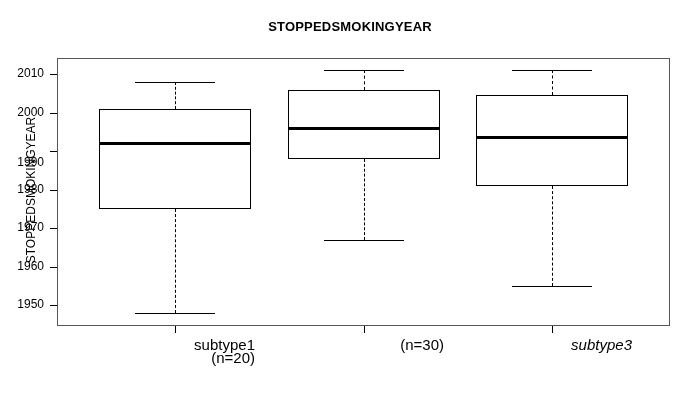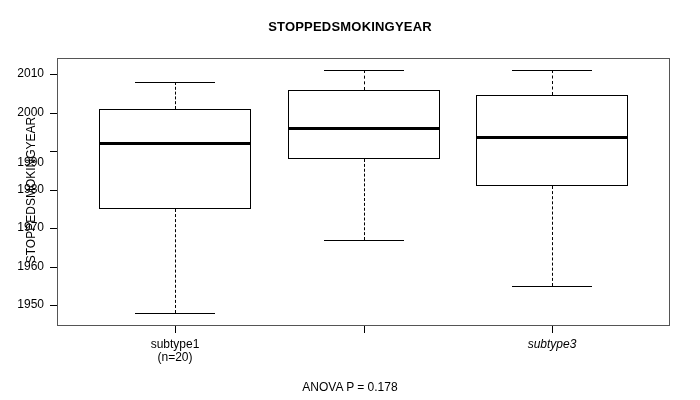--- a/index.html
+++ b/index.html
@@ -77,22 +77,22 @@
     position: absolute;
     top: 326px;
     width: 0;
     height: 7px;
     border-left: 1px solid #000000;
   }
   .xlabel {
     position: absolute;
     top: 338px;
     width: 160px;
-    text-align: center;
-    font-size: 12px;
+    text-align: right;
+    font-size: 15px;
     line-height: 13px;
   }
   .box-rect {
     position: absolute;
     border: 1px solid #000000;
     box-sizing: border-box;
     background: transparent;
   }
   .median-line {
     position: absolute;
@@ -138,20 +138,21 @@
       <div class="ytick-label" style="top: 67.2px; left: 0px;">2010</div>
     </div>
   <div id="x-axis">
       <div class="xtick" style="left: 175px;"></div>
       <div class="xlabel" style="left: 95px;">
         <div>subtype1</div>
         <div>(n=20)</div>
       </div>
       <div class="xtick" style="left: 364px;"></div>
       <div class="xlabel" style="left: 284px;">
+        <div>(n=30)</div>
       </div>
       <div class="xtick" style="left: 552px;"></div>
       <div class="xlabel" style="left: 472px; font-style: italic;">
         <div>subtype3</div>
       </div>
     </div>
   <div id="boxes-layer">
       <div>
         <div class="whisker-line" style="left: 175px; top: 81.9px; height: 26.95px;"></div>
         <div class="whisker-cap" style="left: 135.48px; width: 79.04px; top: 81.9px;"></div>
@@ -171,15 +172,14 @@
       <div>
         <div class="whisker-line" style="left: 552px; top: 70.35px; height: 25.025px;"></div>
         <div class="whisker-cap" style="left: 512.48px; width: 79.04px; top: 70.35px;"></div>
         <div class="whisker-line" style="left: 552px; top: 185.85px; height: 100.1px;"></div>
         <div class="whisker-cap" style="left: 512.48px; width: 79.04px; top: 285.95px;"></div>
         <div class="box-rect" style="left: 476px; width: 152px; top: 95.375px; height: 90.475px;"></div>
         <div class="median-line" style="left: 476px; width: 152px; top: 136.225px;"></div>
       </div>
     </div>
 
-  <div class="pvalue">ANOVA P = 0.178</div>
 
 </div>
 
 </body></html>

